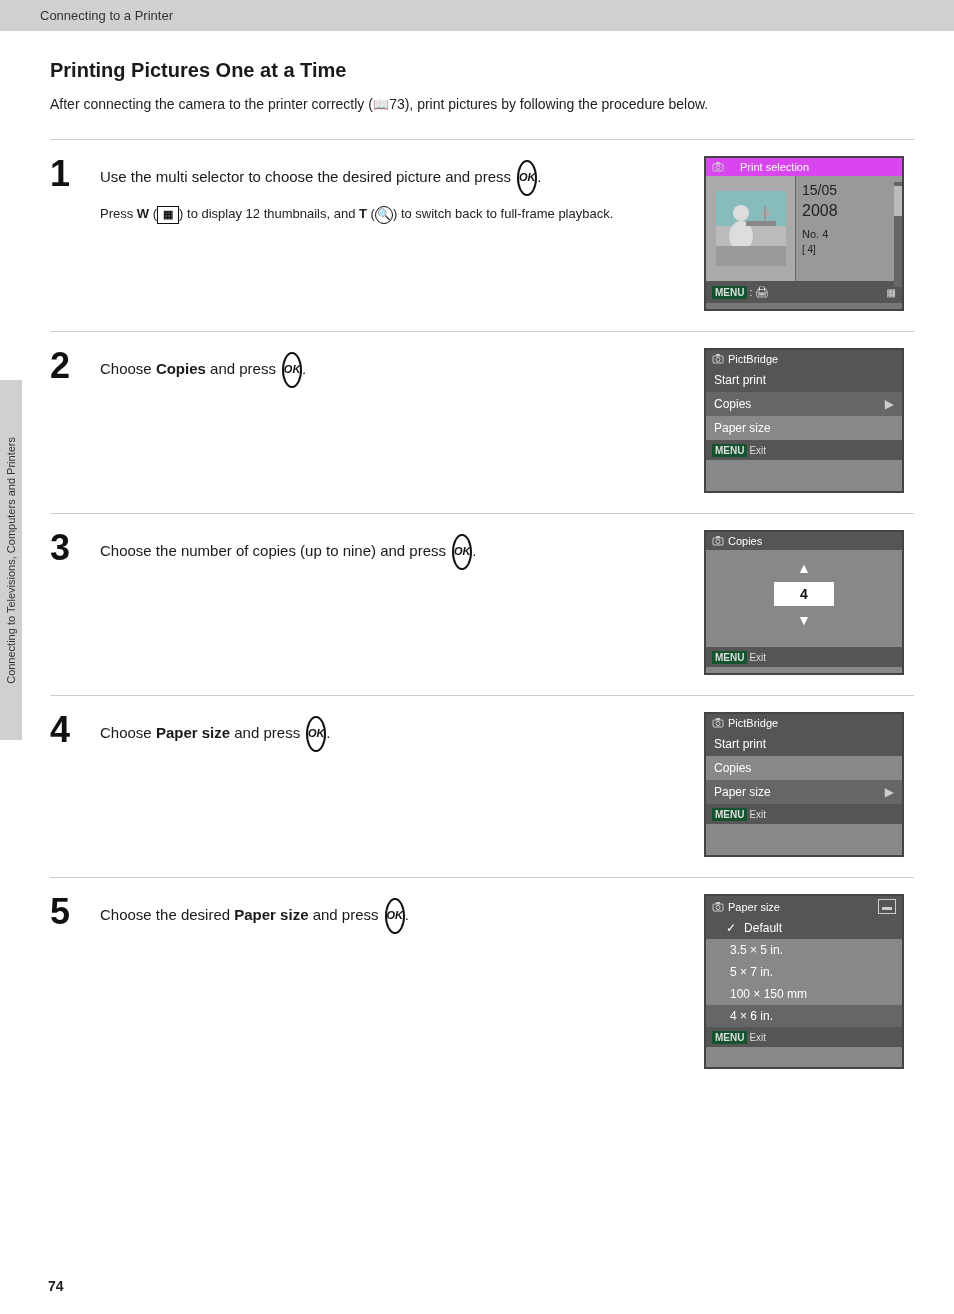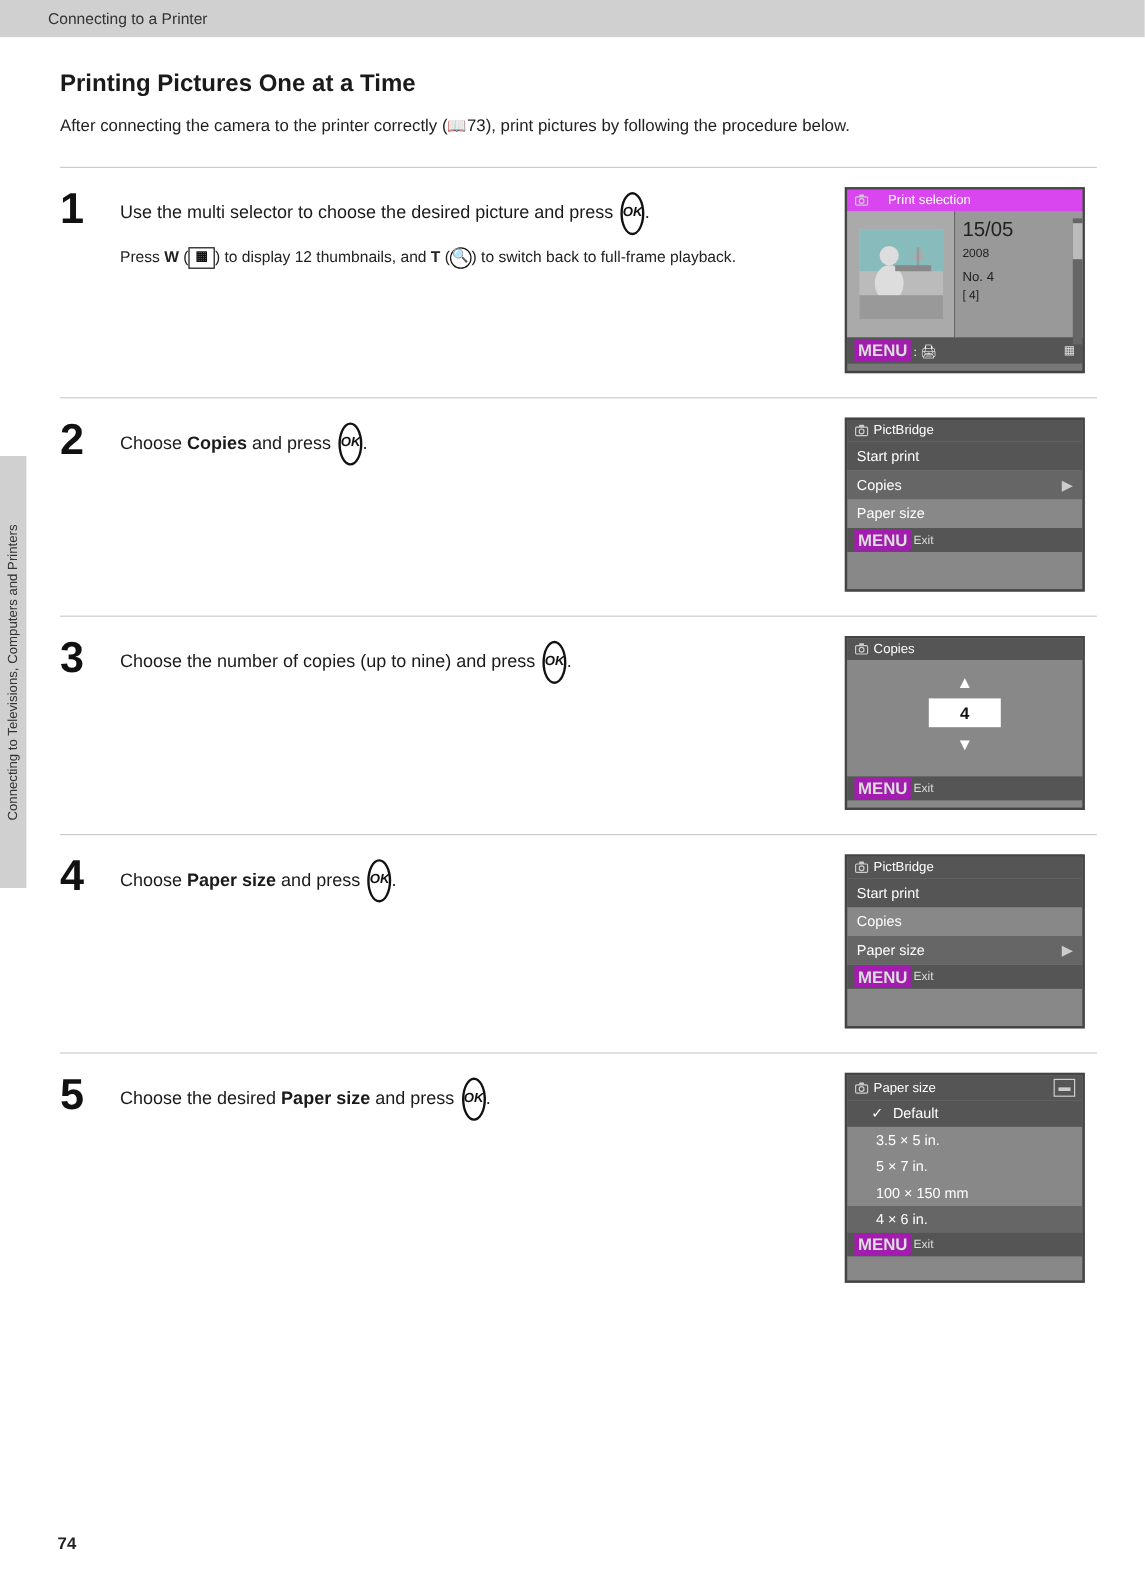--- a/index.html
+++ b/index.html
@@ -387,24 +387,24 @@
       color: #222;
     }
 
     
     .person-svg {
       width: 70px;
       height: 75px;
     }
 
     .menu-keyword {
-      font-size: 14px;
+      font-size: 10px;
       font-weight: bold;
       color: #ddd;
-      background: #a21caf;
+      background: #14532d;
       padding: 1px 3px;
       margin-right: 2px;
     }
 
     .arrow-right {
       font-size: 12px;
       color: #ccc;
     }
 
     .checkmark {
@@ -465,24 +465,24 @@
               <ellipse cx="25" cy="45" rx="12" ry="15" fill="#ddd"></ellipse>
 
               <polygon points="45,25 55,25 50,15" fill="#aaa"></polygon>
               <rect x="48" y="15" width="2" height="15" fill="#999"></rect>
               <rect x="30" y="30" width="30" height="5" fill="#888"></rect>
 
               <rect x="0" y="55" width="70" height="20" fill="#999"></rect>
             </svg>
           </div>
           <div class="info-panel">
-            <div style="font-size:17px; color:#222;">
+            <div style="font-size:14px; color:#222;">
               <span>15/05</span>
             </div>
-            <div style="font-size:10px; color:#222;">
+            <div style="font-size:16px; color:#222;">
               <span>2008</span>
             </div>
             <div style="font-size:11px; color:#222; margin-top:4px;">
               <span>No.</span>&nbsp;<span>4</span>
             </div>
             <div style="font-size:10px; color:#222;">
               <span>[ 4]</span>
             </div>
           </div>
           <div class="scroll-indicator">

